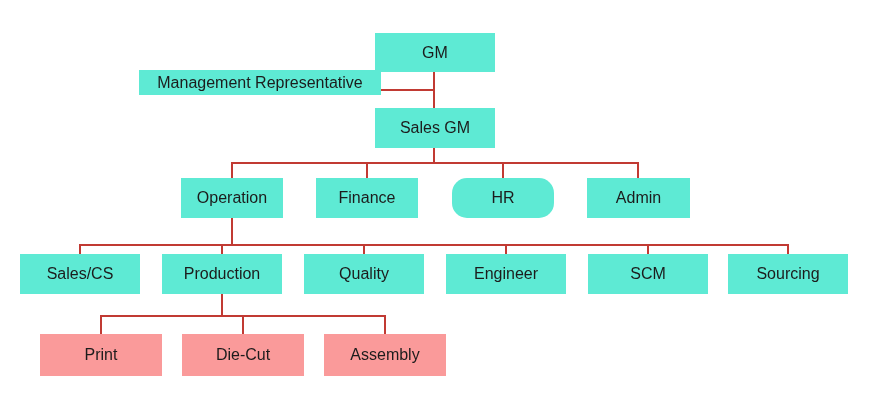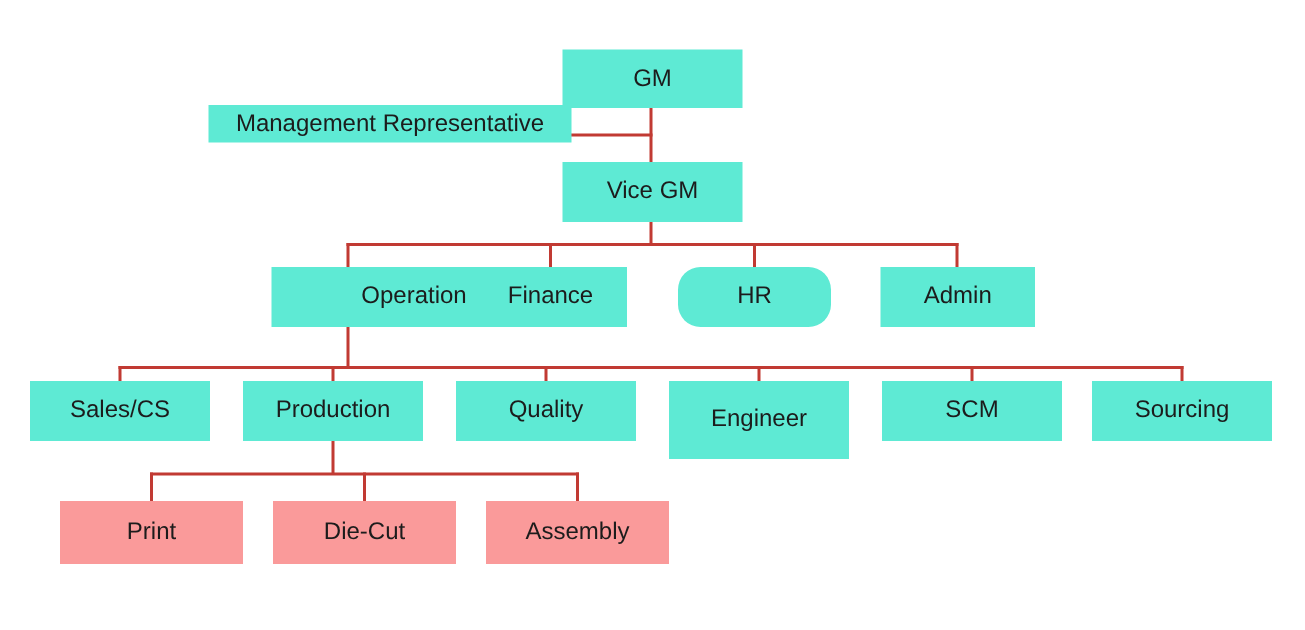--- a/index.html
+++ b/index.html
@@ -20,28 +20,28 @@
     white-space:nowrap;
     z-index:2;
   }
   .node.pink{background:#FA9A9A;}
   .line{position:absolute;background:#C13A33;z-index:1;}
 
   
   .n-gm{left:375px;top:33px;width:120px;height:39px;}
   .n-mgmt{left:115px;top:70px;width:242px;height:25px;margin-left:24px;}
   .n-vicegm{left:375px;top:108px;width:120px;height:40px;}
-  .n-operation{left:181px;top:178px;width:102px;height:40px;padding-left:44px;}
+  .n-operation{left:181px;top:178px;width:102px;height:40px;}
   .n-finance{left:316px;top:178px;width:102px;height:40px;}
   .n-hr{left:452px;top:178px;width:102px;height:40px;border-radius:15px;}
   .n-admin{left:587px;top:178px;width:103px;height:40px;}
   .n-sales{left:20px;top:254px;width:120px;height:40px;}
   .n-production{left:162px;top:254px;width:120px;height:40px;}
   .n-quality{left:304px;top:254px;width:120px;height:40px;}
-  .n-engineer{left:446px;top:254px;width:120px;height:52px;}
+  .n-engineer{left:446px;top:254px;width:120px;height:40px;}
   .n-scm{left:588px;top:254px;width:120px;height:40px;}
   .n-sourcing{left:728px;top:254px;width:120px;height:40px;}
   .n-print{left:40px;top:334px;width:122px;height:42px;}
   .n-diecut{left:182px;top:334px;width:122px;height:42px;}
   .n-assembly{left:324px;top:334px;width:122px;height:42px;}
 </style>
 </head>
 <body>
 
 <div class="canvas">
@@ -63,21 +63,21 @@
   <div class="line" style="left:647px;top:244px;width:2px;height:10px"></div>
   <div class="line" style="left:787px;top:244px;width:2px;height:10px"></div>
   <div class="line" style="left:221px;top:294px;width:2px;height:22px"></div>
   <div class="line" style="left:100px;top:315px;width:286px;height:2px"></div>
   <div class="line" style="left:100px;top:315px;width:2px;height:19px"></div>
   <div class="line" style="left:242px;top:315px;width:2px;height:19px"></div>
   <div class="line" style="left:384px;top:315px;width:2px;height:19px"></div>
 
   <div class="node n-gm">GM</div>
   <div class="node n-mgmt">Management Representative</div>
-  <div class="node n-vicegm">Vice GM</div>
+  <div class="node n-vicegm">Sales GM</div>
   <div class="node n-operation">Operation</div>
   <div class="node n-finance">Finance</div>
   <div class="node n-hr">HR</div>
   <div class="node n-admin">Admin</div>
   <div class="node n-sales">Sales/CS</div>
   <div class="node n-production">Production</div>
   <div class="node n-quality">Quality</div>
   <div class="node n-engineer">Engineer</div>
   <div class="node n-scm">SCM</div>
   <div class="node n-sourcing">Sourcing</div>

